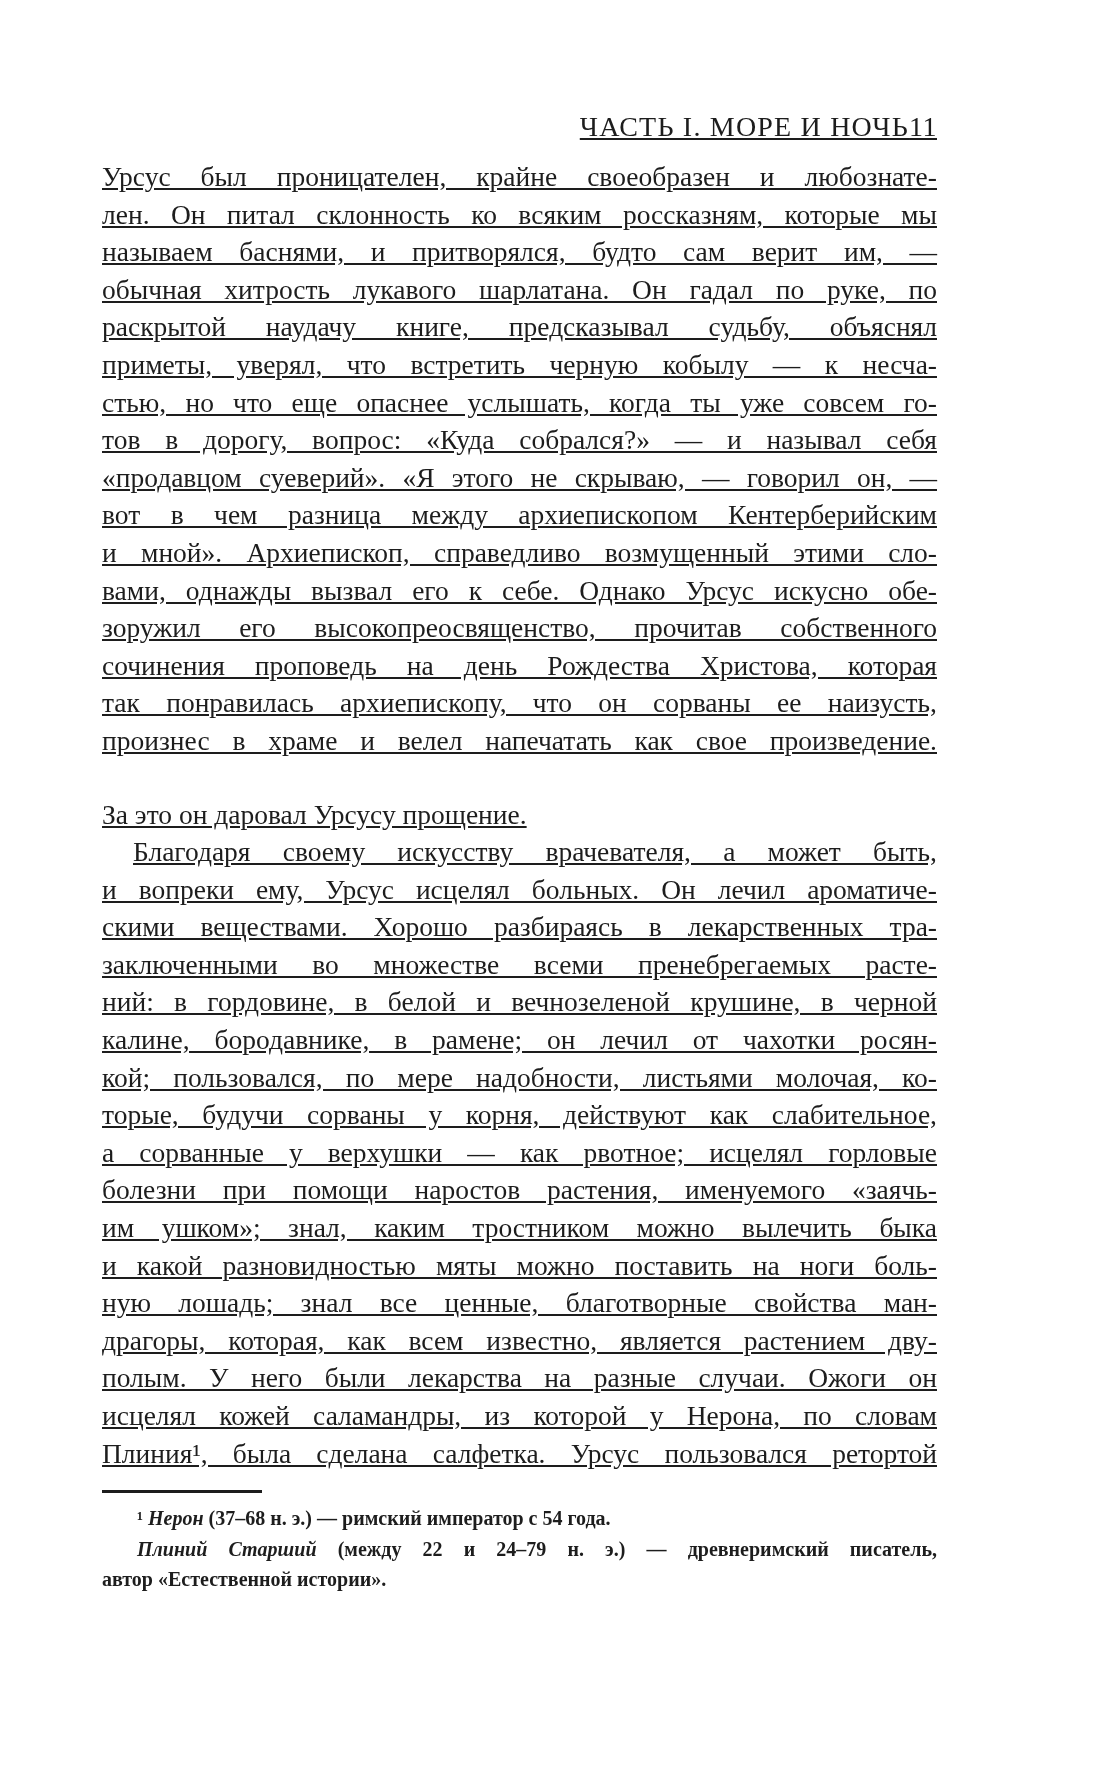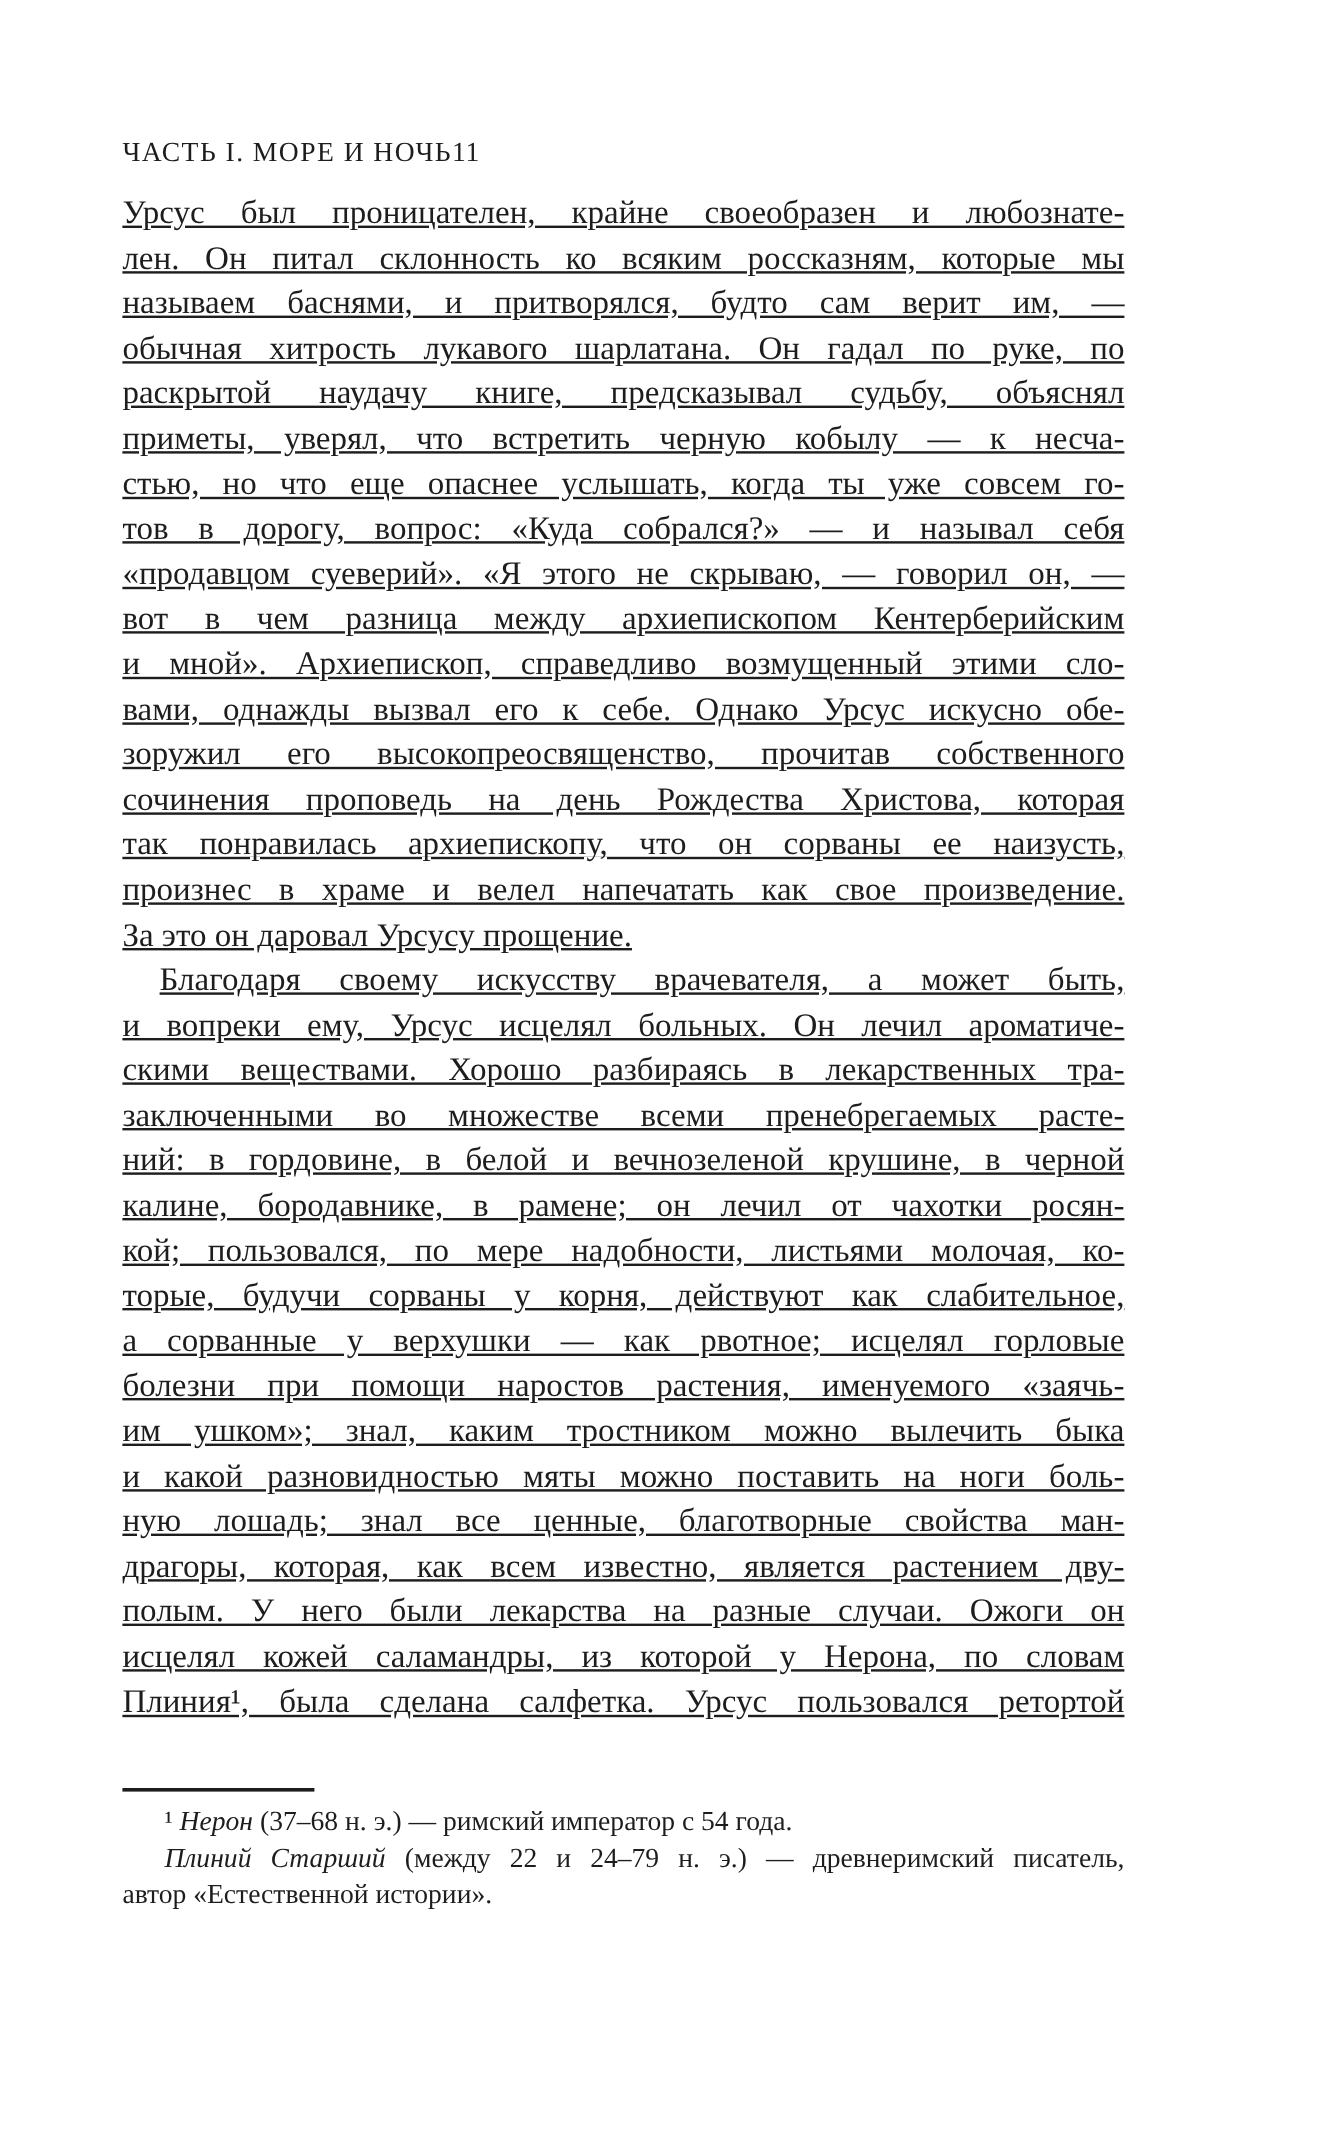--- a/index.html
+++ b/index.html
@@ -11,58 +11,60 @@
     font-family: "Liberation Serif", serif;
     color: #1d1d1d;
     overflow: hidden;
   }
   .running-head {
     position: absolute;
     left: 102px;
     right: 163px;
     top: 114px;
     display: flex;
-    justify-content: flex-start;
+    justify-content: flex-end;
     align-items: baseline;
-    font-size: 23px;
+    font-size: 28px;
     line-height: 26px;
+    text-decoration: underline;
   }
   .rh-title { letter-spacing: 1.2px; }
   .rh-num { letter-spacing: 0.5px; }
   .body-text {
     position: absolute;
     left: 102px;
     right: 163px;
     top: 158px;
     font-size: 27.5px;
     line-height: 37.6px;
     text-decoration: underline;
   }
   .line {
     height: 37.6px;
     text-align: justify;
     text-align-last: justify;
   }
-  .line.no-just { text-align-last: left; }
+  .line.no-just { text-align-last: left; margin-top: 36px; }
   .line.indent { text-indent: 31px; }
   .footnote-sep {
     position: absolute;
     left: 102px;
     top: 1490px;
     width: 160px;
     height: 3px;
     background: #1d1d1d;
   }
   .footnote {
     position: absolute;
     left: 102px;
     right: 163px;
     top: 1503px;
-    font-size: 23px;
+    font-size: 20px;
     line-height: 30.5px;
+    font-weight: bold;
   }
   .fn-line { text-align: left; }
   .fn-line.just { text-align: justify; text-align-last: justify; }
   .fn-line.indent { text-indent: 35px; }
   .fn-line em { font-style: italic; }
 </style>
 </head>
 <body>
 
 <div class="page">

